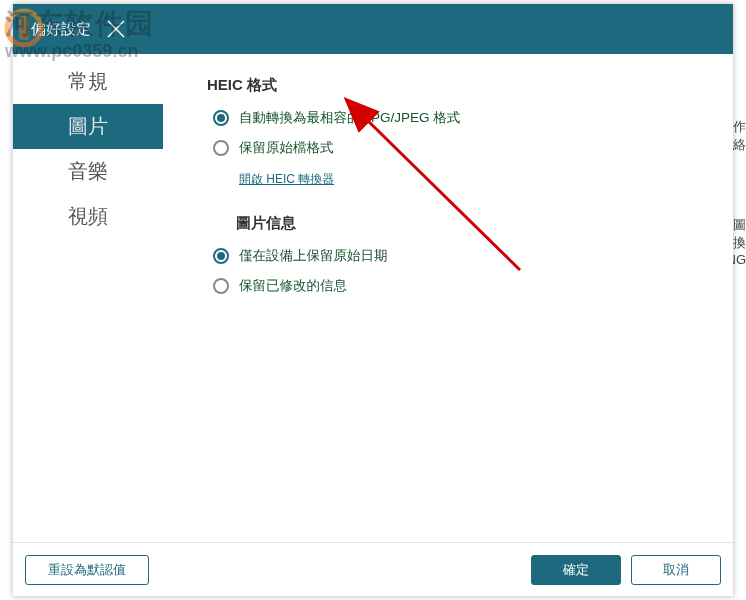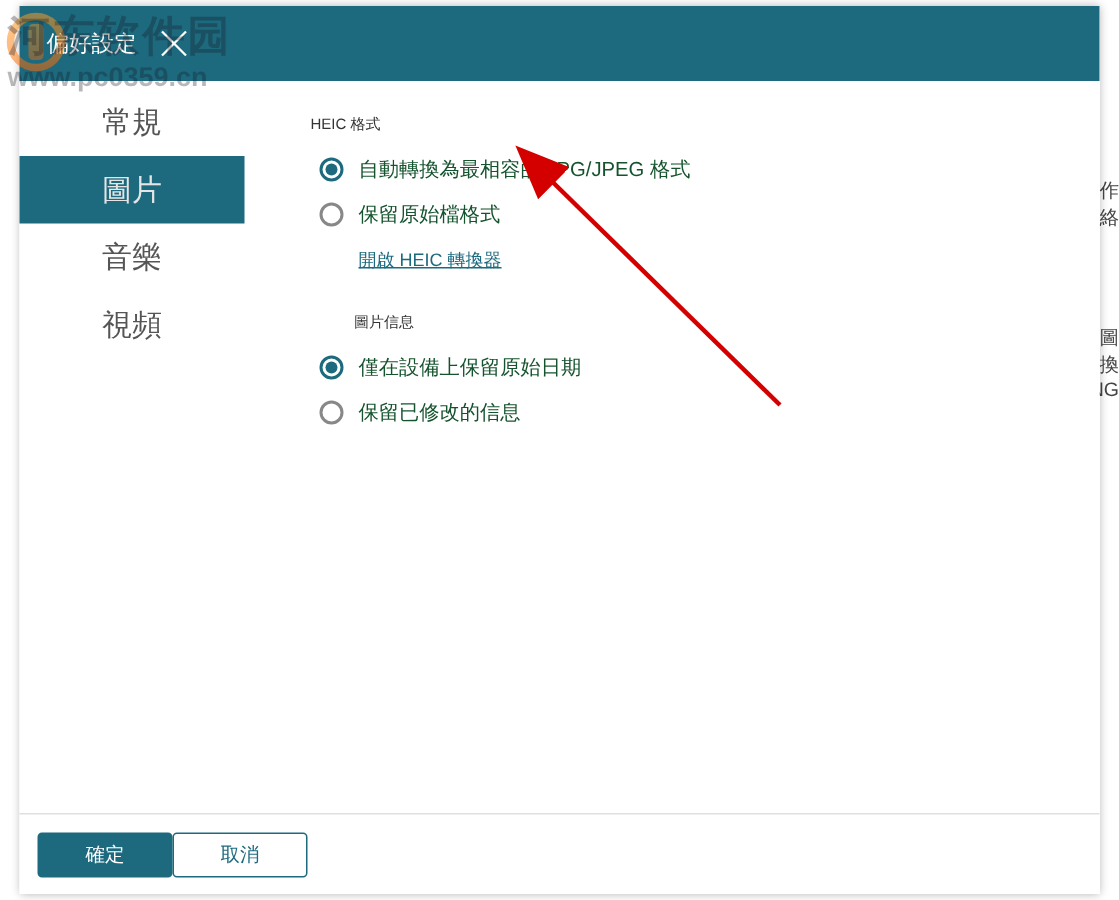--- a/index.html
+++ b/index.html
@@ -111,22 +111,22 @@
   .sidebar-item.active {
     background: #1d6a7f;
     color: #e5e5e5;
   }
   .content {
     flex: 1;
     padding: 22px 30px 10px 44px;
     position: relative;
   }
   .section-title {
-    font-size: 10px;
-    font-weight: normal;
+    font-size: 15px;
+    font-weight: bold;
     color: #333;
     margin-bottom: 14px;
   }
   .section-title.mt { margin-top: 26px; padding-left: 29px; }
   .radio-row {
     display: flex;
     align-items: center;
     margin: 10px 0 12px 6px;
     cursor: pointer;
   }
@@ -181,21 +181,21 @@
     cursor: pointer;
     display: inline-flex;
     align-items: center;
     justify-content: center;
     min-width: 90px;
   }
   .btn.primary {
     background: #1d6a7f;
     color: #fff;
   }
-  .footer-right { display: flex; }
+  .footer-right { display: flex; gap: 10px; }
   .arrow-overlay {
     position: absolute;
     left: 0; top: 0;
     pointer-events: none;
     z-index: 40;
   }
   .side-snip {
     position: absolute;
     right: 0;
     z-index: 3;
@@ -290,20 +290,23 @@
 
       <div class="radio-row">
         <span class="radio unchecked"></span>
         <span class="radio-label">保留已修改的信息</span>
       </div>
 
     </div>
   </div>
 
   <div class="footer">
+    <button class="btn">
+      <span>重設為默認值</span>
+    </button>
     <div class="footer-right">
       <button class="btn primary">
         <span>確定</span>
       </button>
       <button class="btn">
         <span>取消</span>
       </button>
     </div>
   </div>
 

